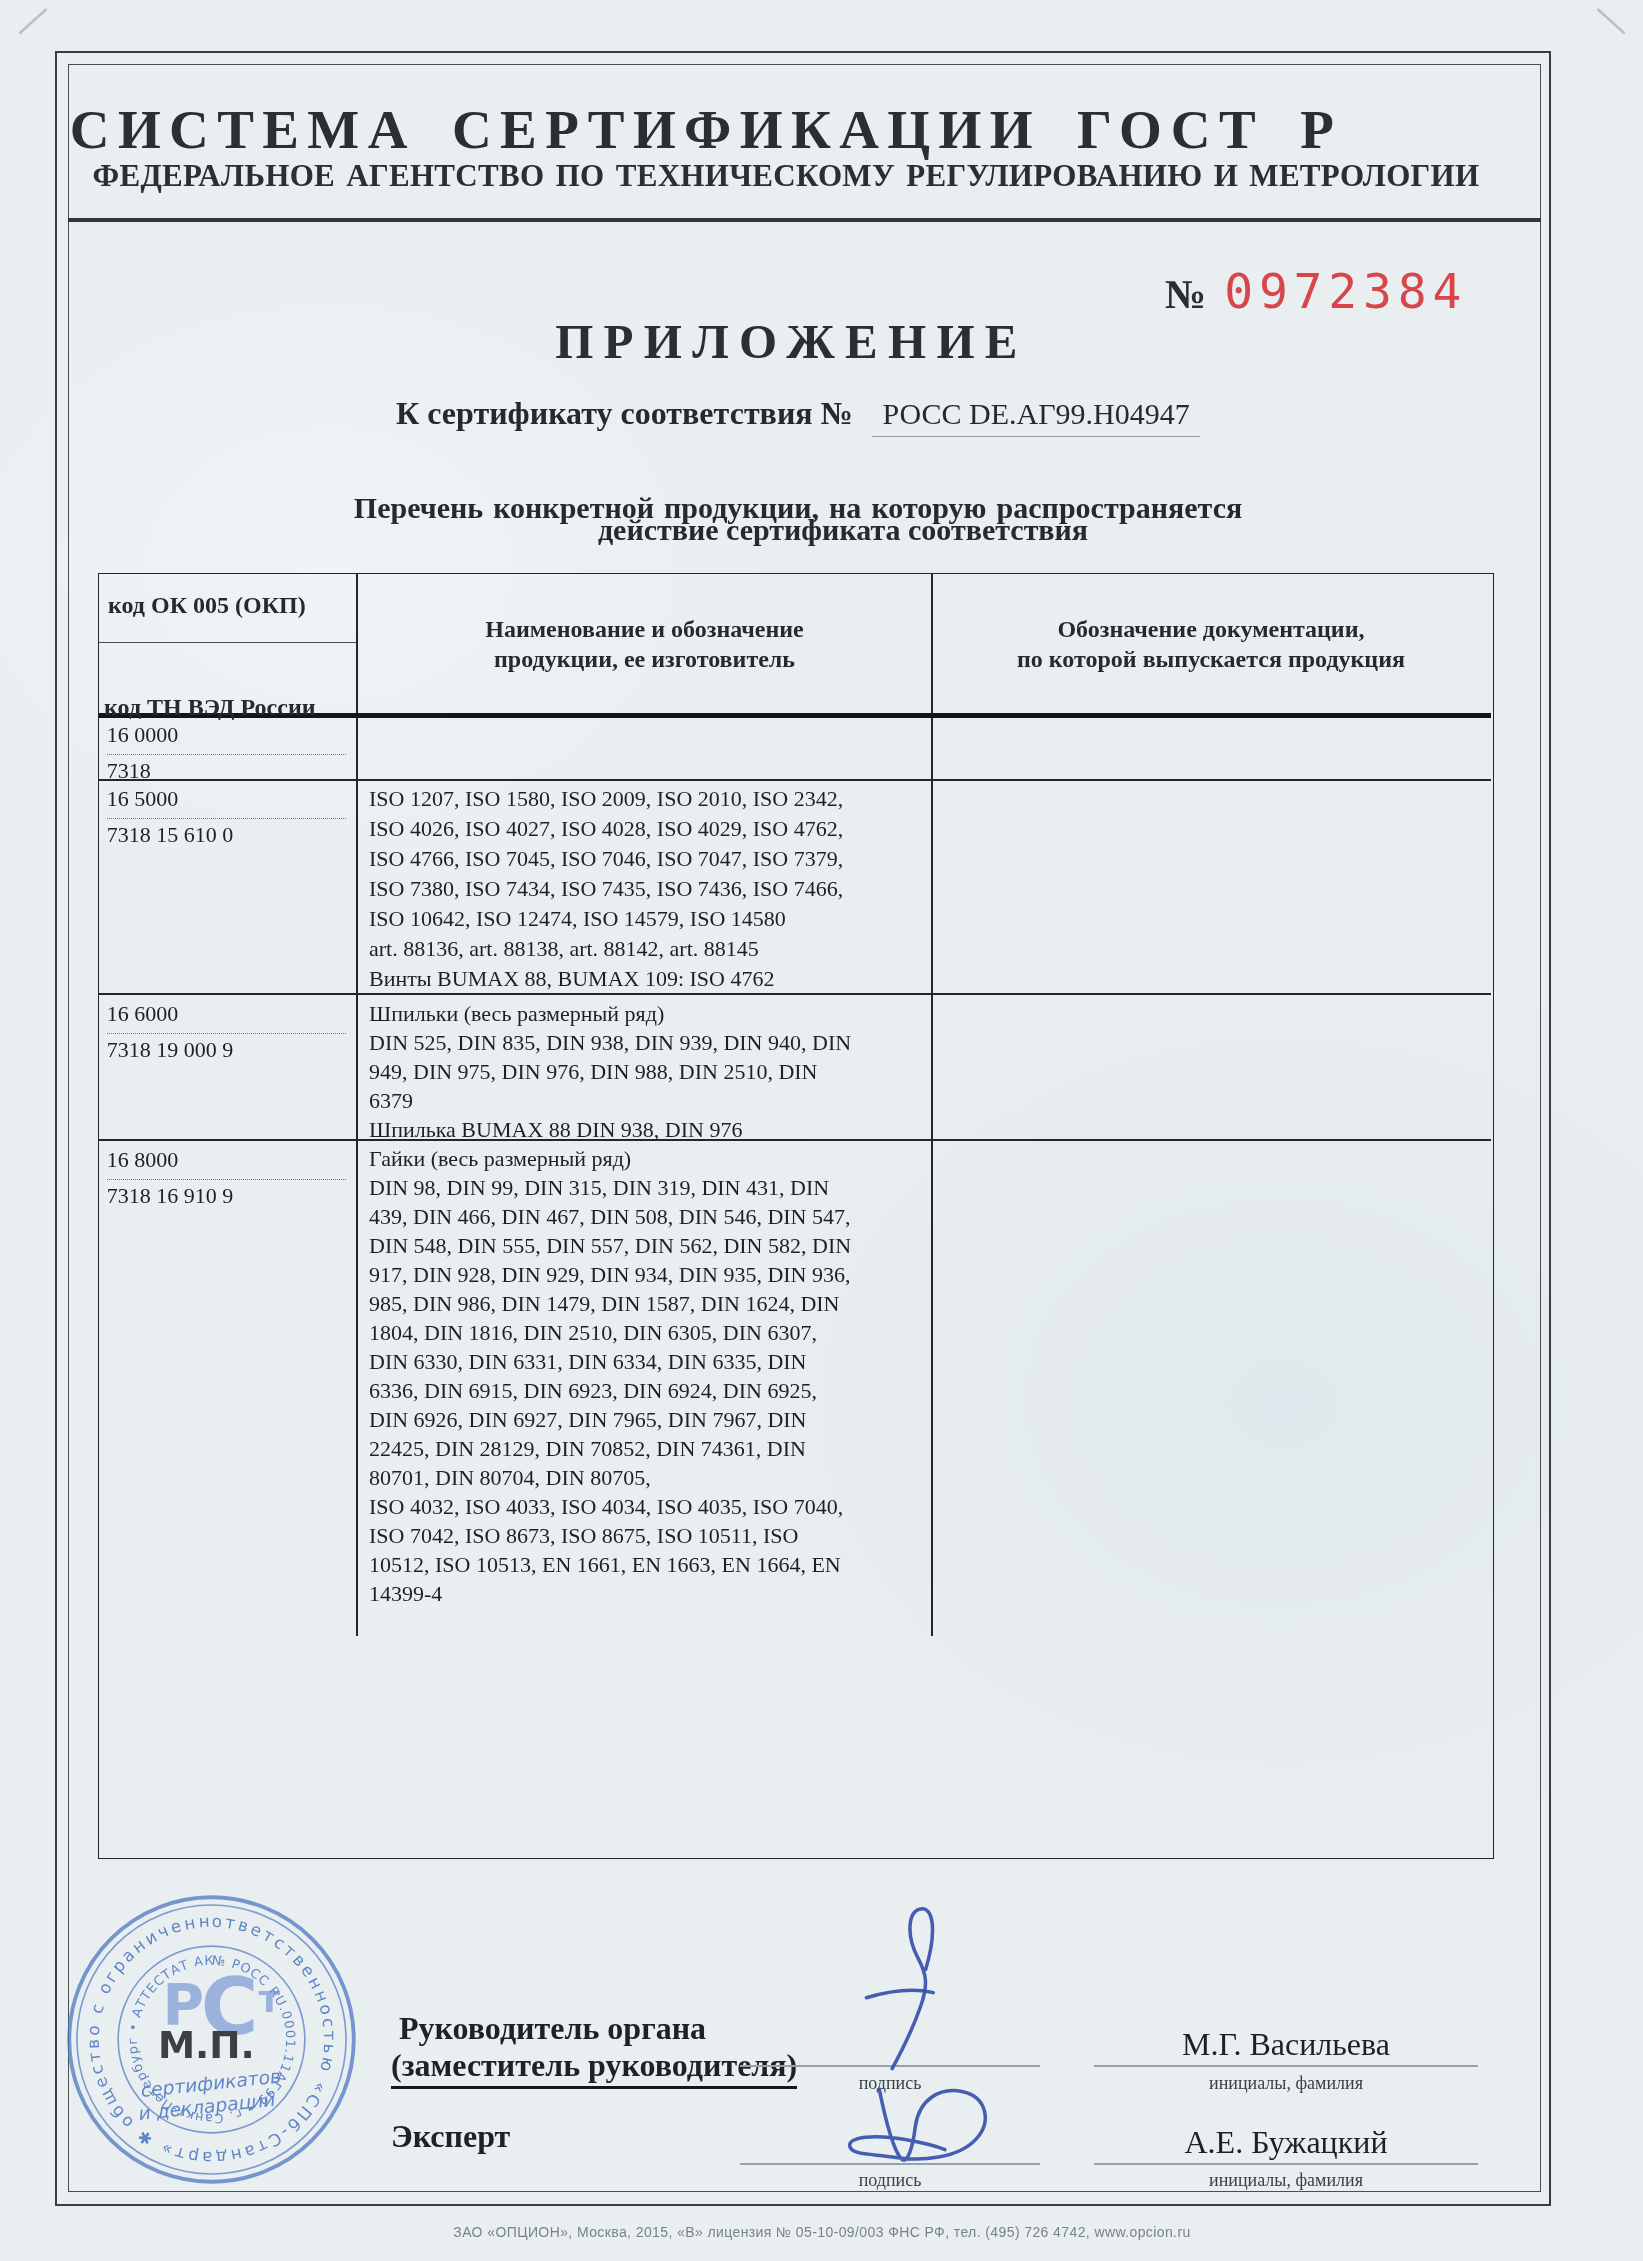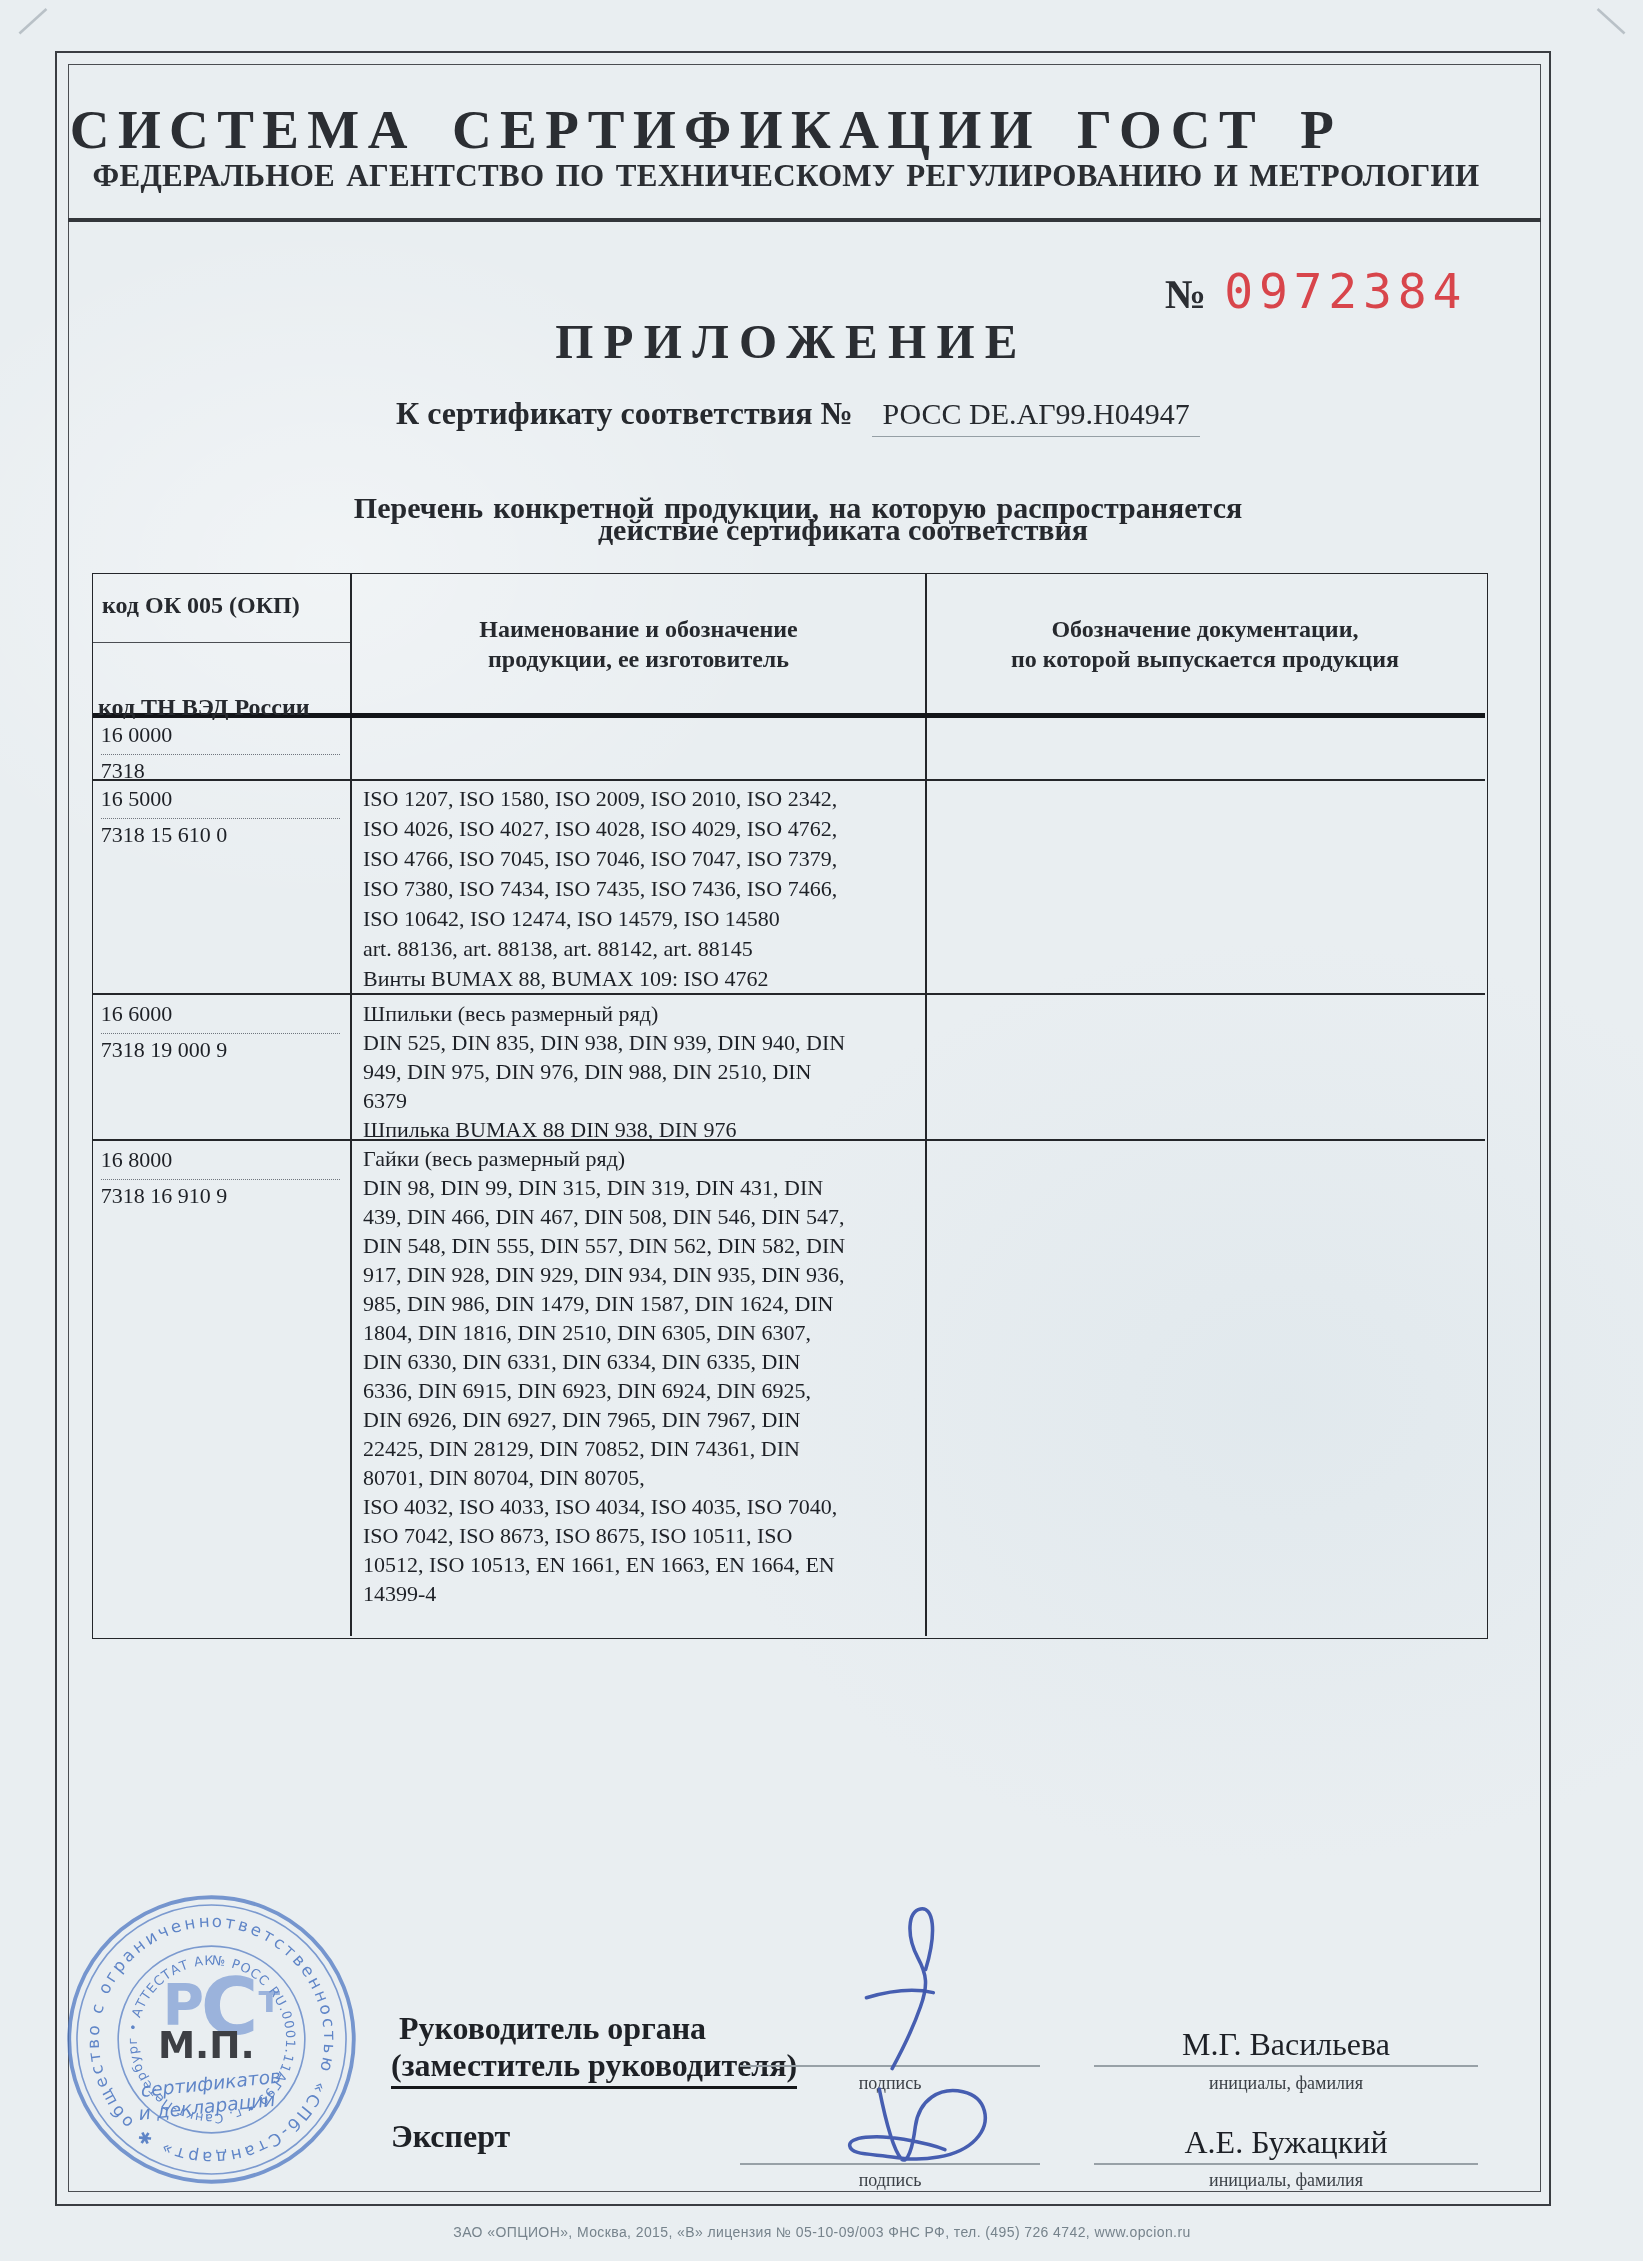--- a/index.html
+++ b/index.html
@@ -25,21 +25,21 @@
   .doc-number .pref{font-size:41px;font-weight:600;color:#2b2e33;}
   .doc-number .val{font-family:"DejaVu Sans Mono", monospace;font-size:48px;font-weight:400;letter-spacing:5.8px;color:#d8454b;}
   
   .page-title{left:0;top:313px;width:1583px;text-align:center;font-size:49px;font-weight:700;letter-spacing:10.3px;color:#2b2e33;}
   .cert-ref{left:0;top:395px;width:1596px;display:flex;justify-content:center;align-items:baseline;}
   .cert-ref .lbl{font-size:32px;font-weight:700;color:#26292e;}
   .cert-ref .val{font-size:30px;font-weight:400;color:#26292e;margin-left:19.3px;padding:0 10.3px 5.1px 10.3px;border-bottom:1.9px solid #959fa5;}
   .purpose1{left:0;top:475px;width:1596px;text-align:center;font-size:30px;font-weight:700;color:#26292e;word-spacing:2.6px;margin-top:16px;}
   .purpose2{left:0;top:513px;width:1596px;text-align:center;font-size:30px;font-weight:700;color:#26292e;padding-left:45px;}
   
-  .tbl{left:92px;top:573px;width:1396px;height:1066px;border:1.9px solid #24262a;box-sizing:border-box;}
+  .tbl{left:98px;top:573px;width:1396px;height:1286px;border:1.9px solid #24262a;box-sizing:border-box;}
   .tbl .v1{left:257px;top:0;width:1.9px;height:1062px;background:#24262a;}
   .tbl .v2{left:832px;top:0;width:1.9px;height:1062px;background:#24262a;}
   .tbl .hthick{left:0;top:139px;width:1392px;height:4.5px;background:#131519;}
   .tbl .c1mid{left:0;top:68px;width:257px;height:1.3px;background:#4a4d52;}
   .tbl .r1{left:0;top:205px;width:1392px;height:1.9px;background:#24262a;}
   .tbl .r2{left:0;top:419px;width:1392px;height:1.9px;background:#24262a;}
   .tbl .r3{left:0;top:565px;width:1392px;height:1.9px;background:#24262a;}
   .th{font-size:24px;font-weight:600;color:#26292e;}
   .th-c1a{left:9px;top:18px;}
   .th-c1b{left:5.1px;top:85px;margin-top:35px;}

